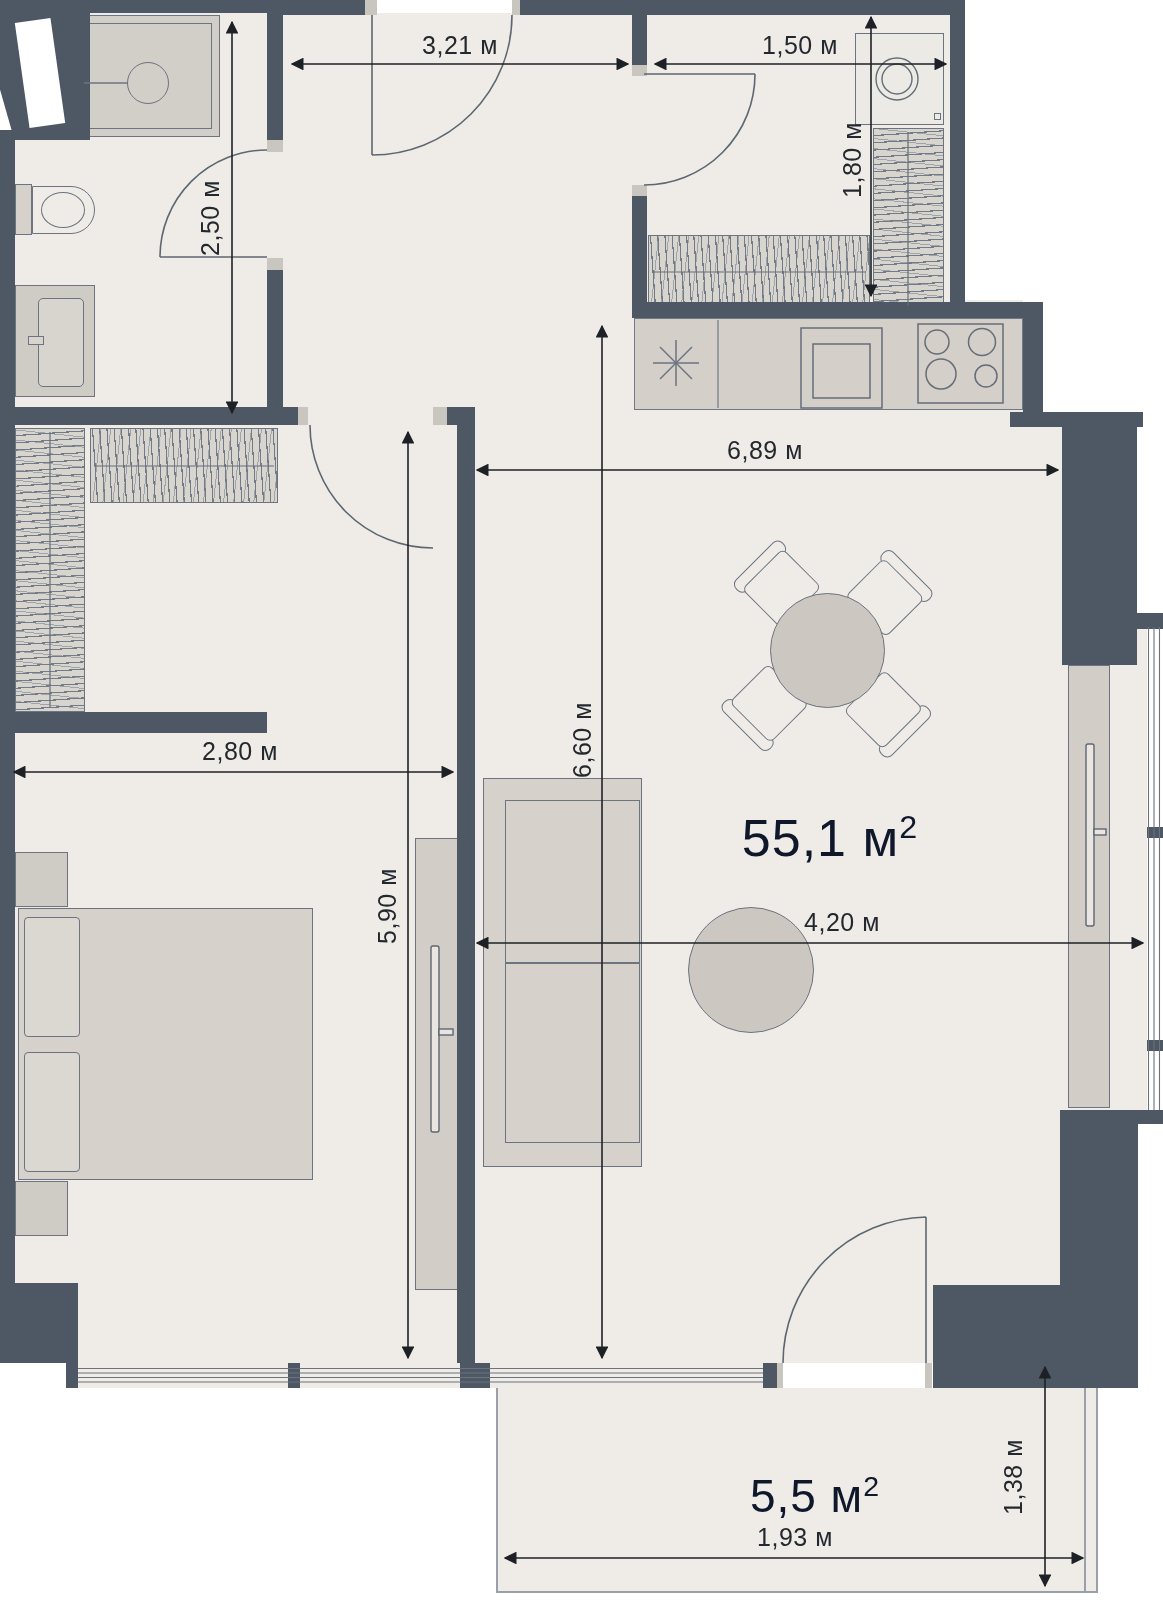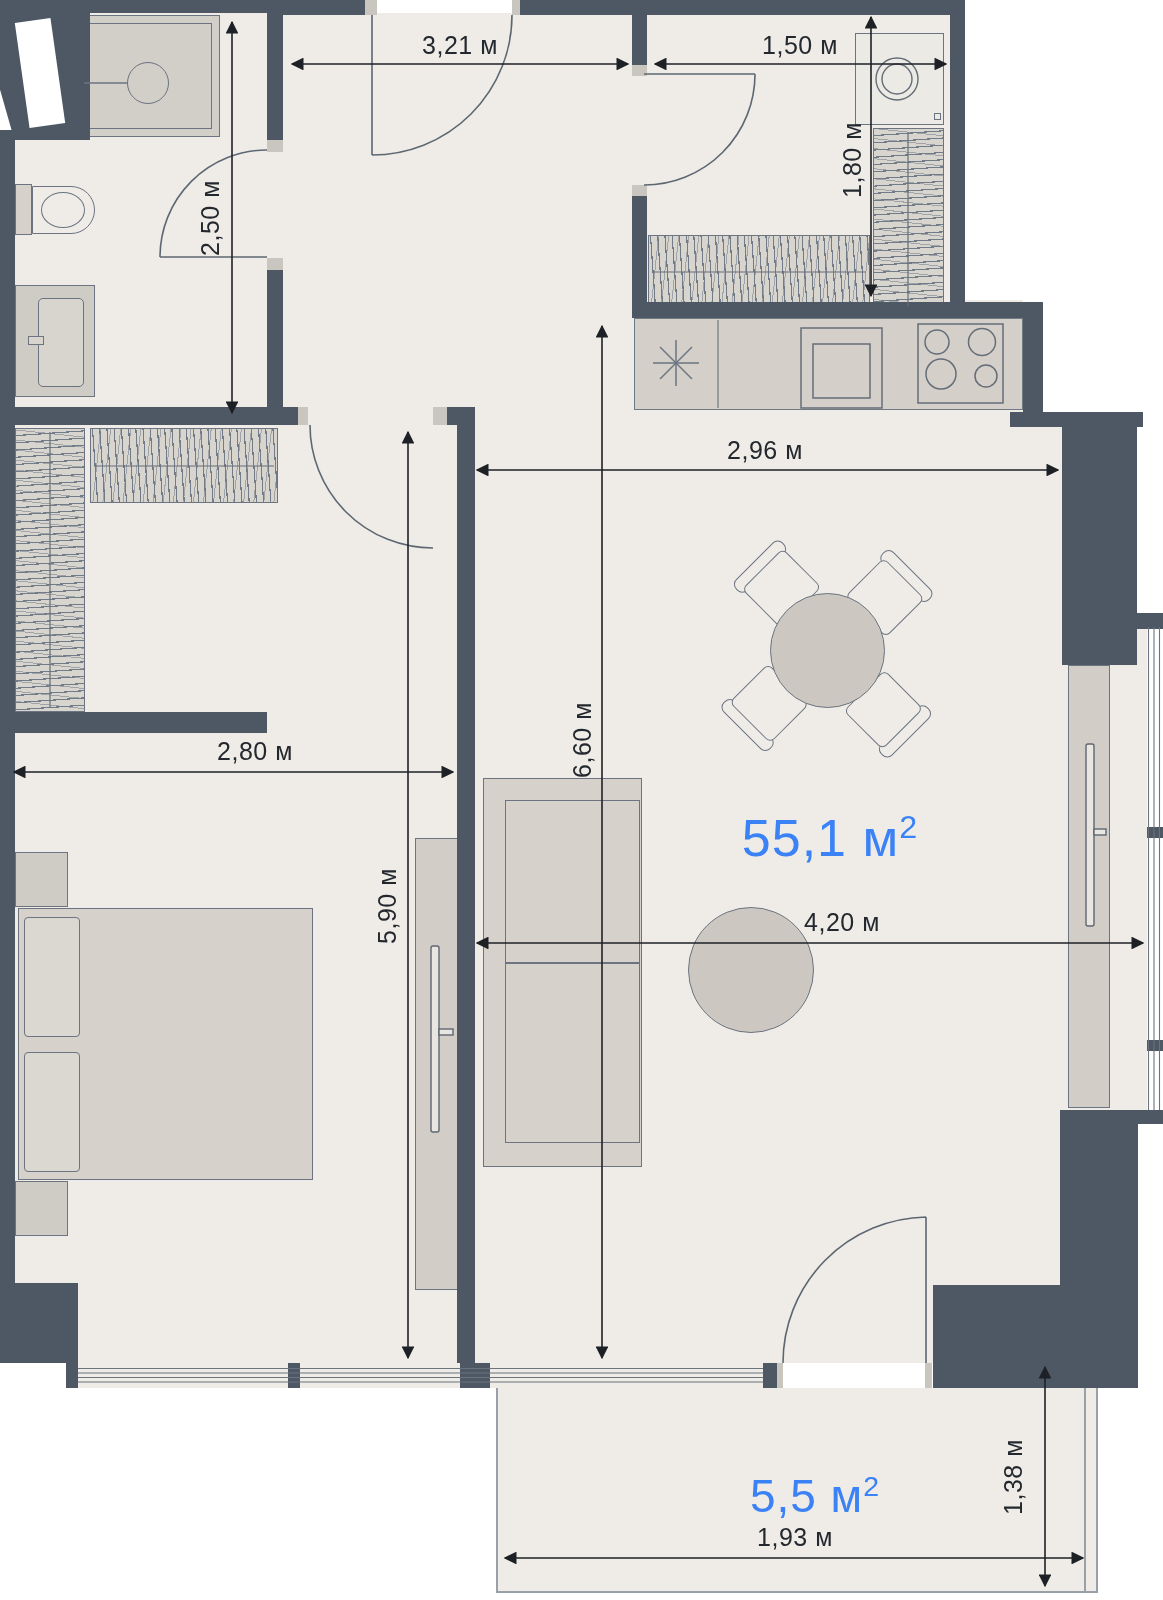--- a/index.html
+++ b/index.html
@@ -15,21 +15,21 @@
   .round{border-radius:50%;}
   .hatch-v{border:1.4px solid #6b7480;background-color:#d8d4ce;background-image:
      repeating-linear-gradient(86deg,transparent 0 6px,#727c88 6px 7.2px),
      repeating-linear-gradient(96deg,transparent 0 9px,rgba(114,124,136,.55) 9px 10px);}
   .hatch-h{border:1.4px solid #6b7480;background-color:#d8d4ce;background-image:
      repeating-linear-gradient(176deg,transparent 0 6px,#727c88 6px 7.2px),
      repeating-linear-gradient(6deg,transparent 0 9px,rgba(114,124,136,.55) 9px 10px);}
   .dim{position:absolute;color:#23282e;font-size:25px;letter-spacing:.5px;white-space:nowrap;
        transform:translate(-50%,-50%);}
   .dim.vert{transform:translate(-50%,-50%) rotate(-90deg);}
-  .area-label{position:absolute;color:#3b82f6;font-weight:500;white-space:nowrap;
+  .area-label{position:absolute;color:#0f172a;font-weight:500;white-space:nowrap;
        transform:translate(-50%,-50%);letter-spacing:1px;}
   .area-label sup{font-size:.62em;}
   .chair{position:absolute;}
   .chair .back{position:absolute;left:0;top:0;width:64px;height:14px;border:1.3px solid #6b7480;
        border-radius:7px;background:#efece7;}
   .chair .seat{position:absolute;left:4px;top:11px;width:56px;height:53px;border:1.3px solid #6b7480;
        border-radius:6px;background:#efece7;}
   svg.overlay{position:absolute;left:0;top:0;pointer-events:none;}
 </style>
 </head>
@@ -216,23 +216,23 @@
       <line x1="477" y1="943" x2="1143" y2="943"></line>
       <line x1="505" y1="1558" x2="1083" y2="1558"></line>
       <line x1="1045" y1="1367" x2="1045" y2="1586"></line>
     </g>
   </svg>
 
   <div class="dim" style="left:460px;top:45px">3,21 м</div>
   <div class="dim" style="left:800px;top:45px">1,50 м</div>
   <div class="dim vert" style="left:210px;top:218px">2,50 м</div>
   <div class="dim vert" style="left:852px;top:160px">1,80 м</div>
-  <div class="dim" style="left:765px;top:450px">2,96 м</div>
+  <div class="dim" style="left:765px;top:450px">6,89 м</div>
   <div class="dim vert" style="left:582px;top:740px">6,60 м</div>
-  <div class="dim" style="left:255px;top:751px">2,80 м</div>
+  <div class="dim" style="left:240px;top:751px">2,80 м</div>
   <div class="dim vert" style="left:387px;top:906px">5,90 м</div>
   <div class="dim" style="left:842px;top:922px">4,20 м</div>
   <div class="dim" style="left:795px;top:1537px">1,93 м</div>
   <div class="dim vert" style="left:1013px;top:1477px">1,38 м</div>
 
   <div class="area-label" style="left:830px;top:838px;font-size:52px">
     <span>55,1 м</span><sup>2</sup>
   </div>
   <div class="area-label" style="left:815px;top:1496px;font-size:46px">
     <span>5,5 м</span><sup>2</sup>

